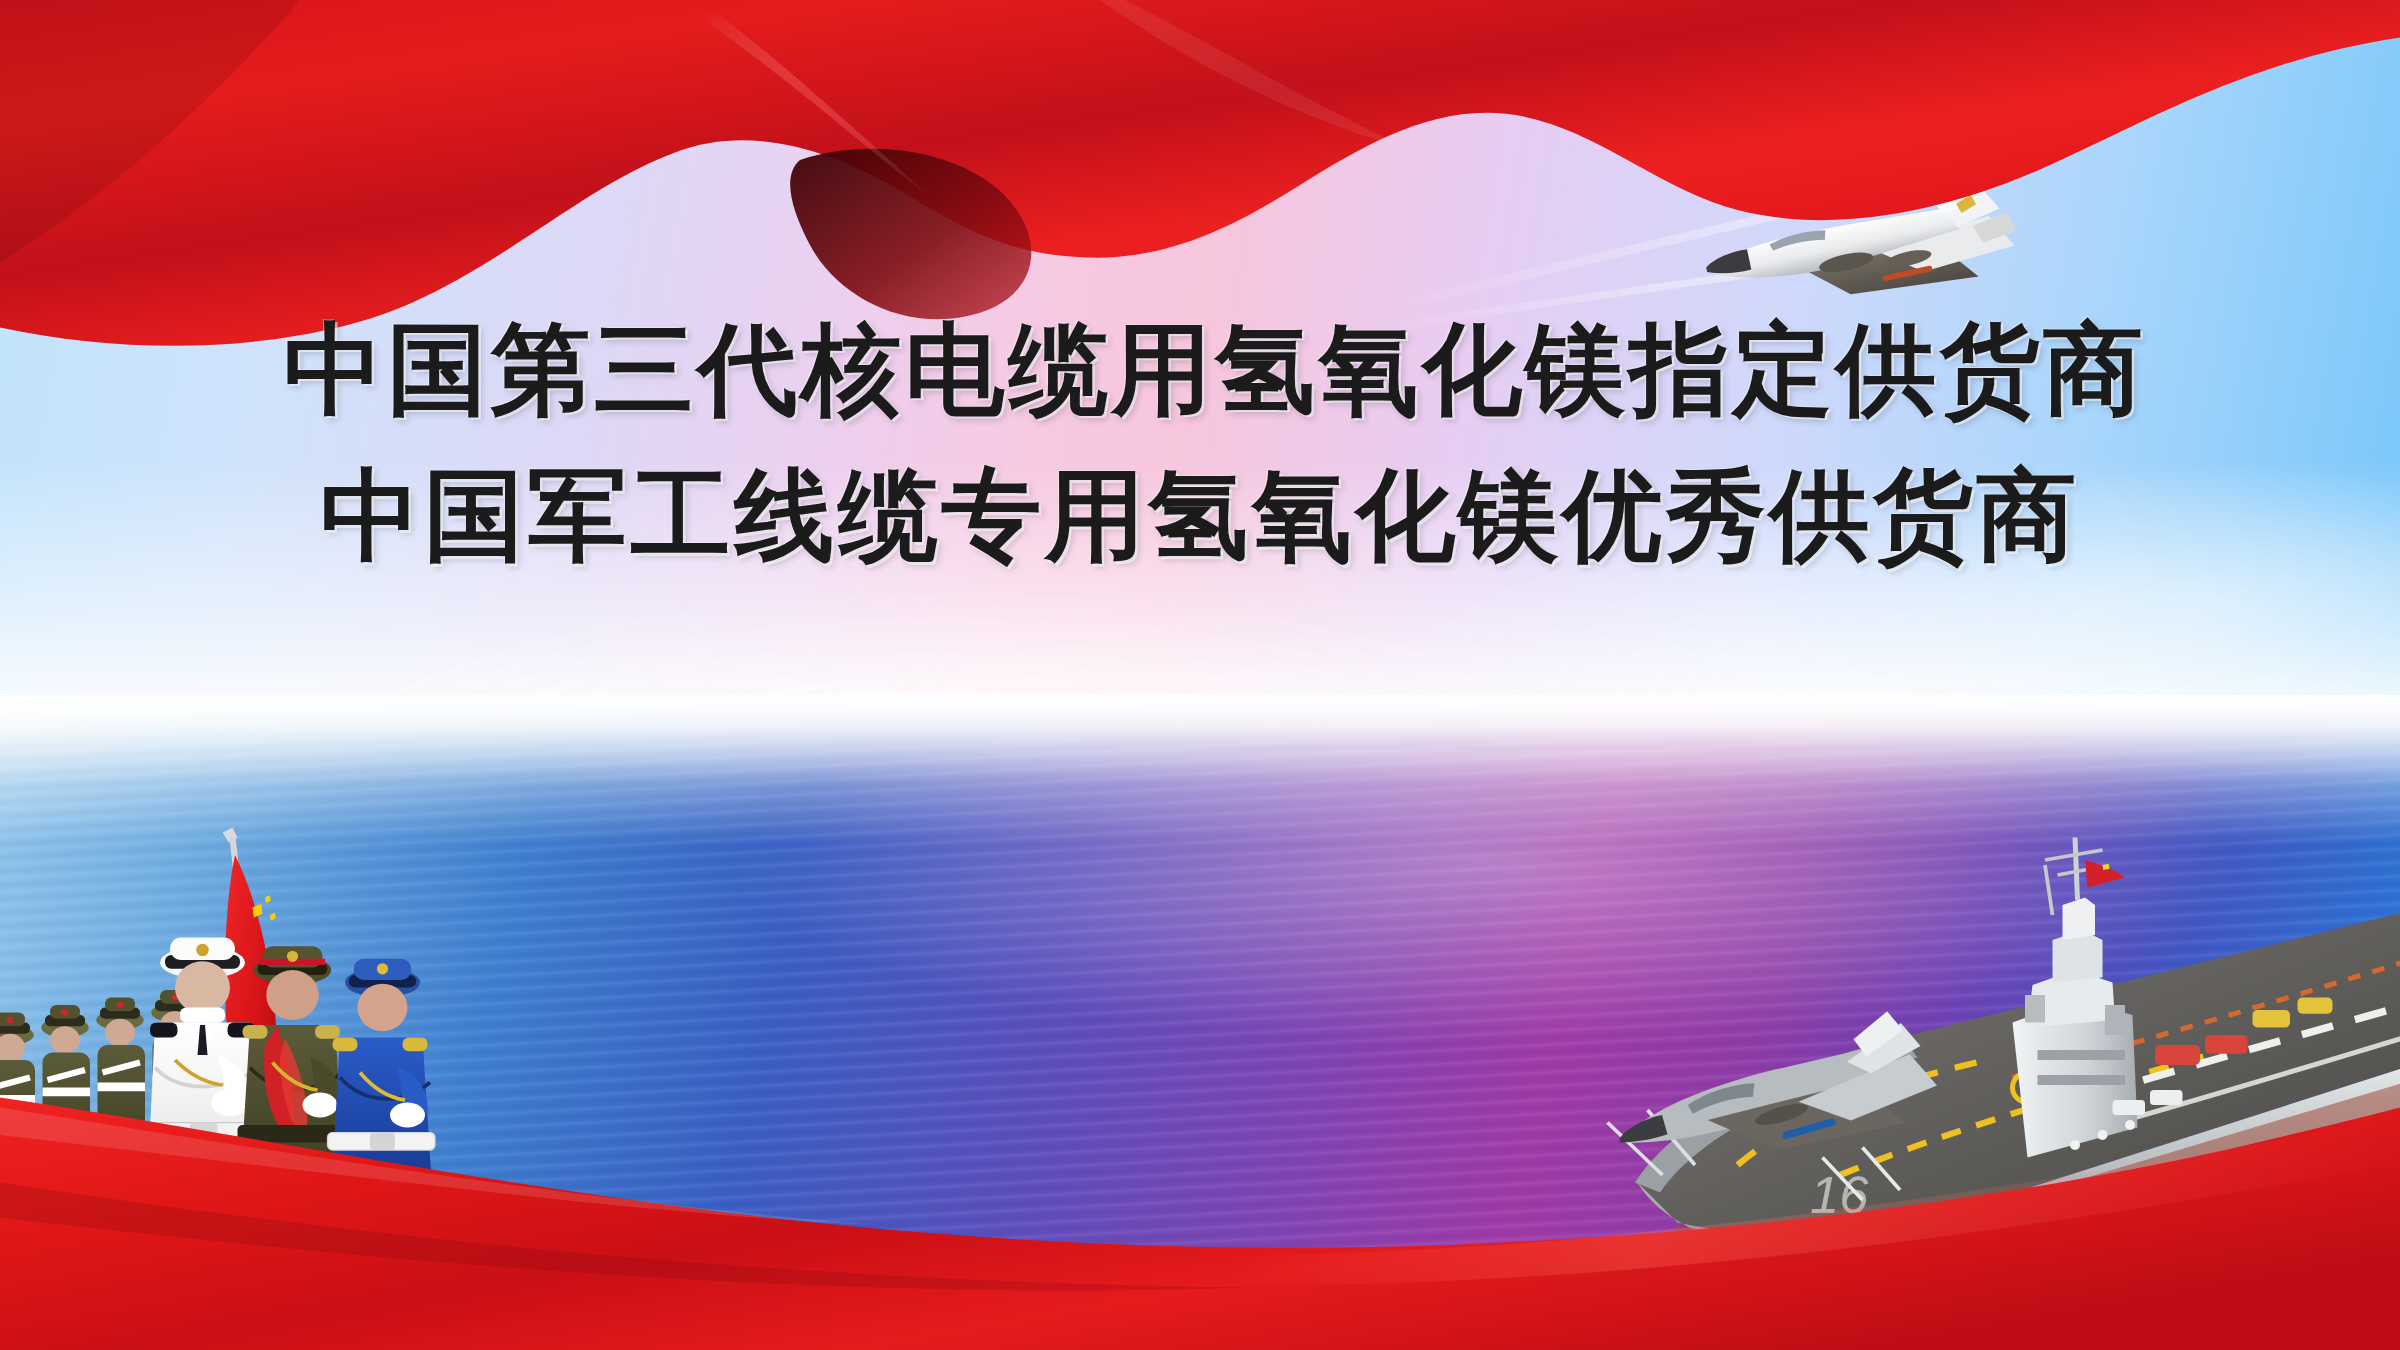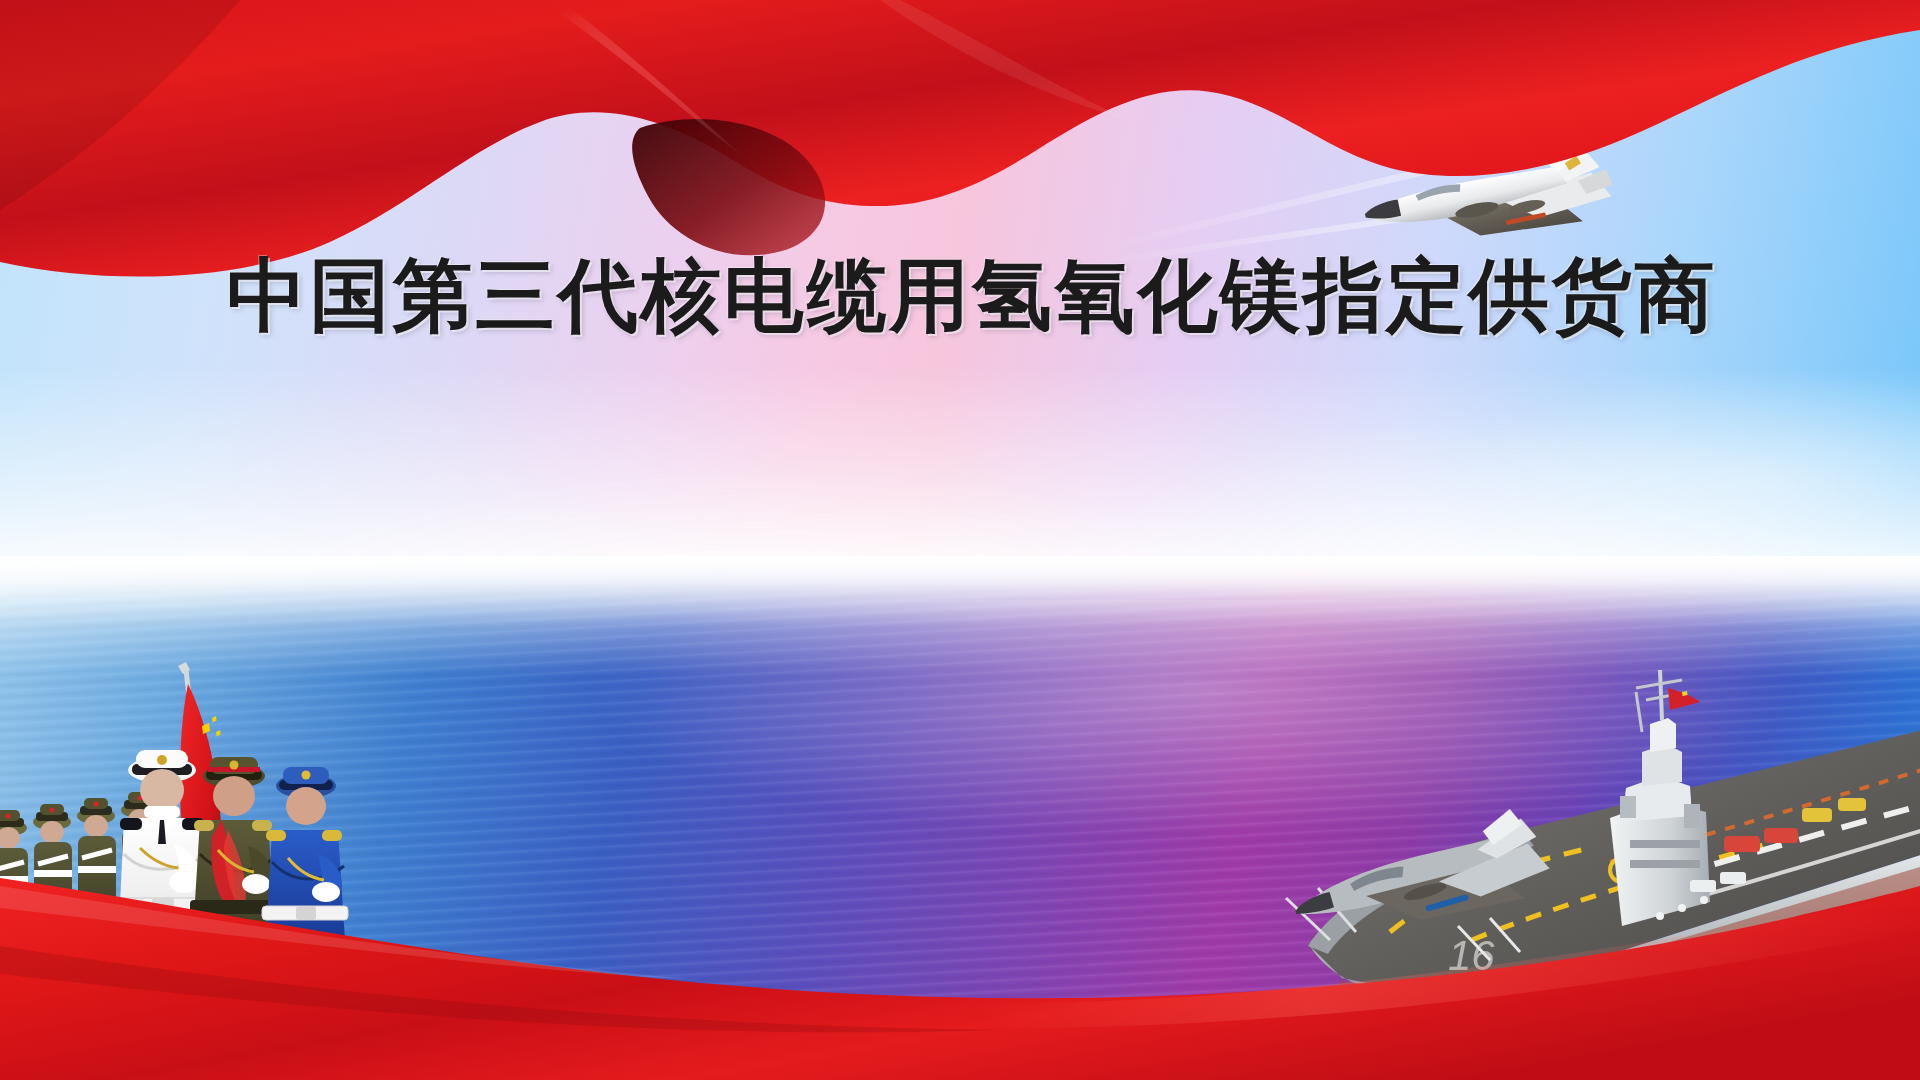--- a/index.html
+++ b/index.html
@@ -530,15 +530,16 @@
                C1840,116 1890,104 1920,96
                L1920,290 L0,290 Z" fill="url(#fgBot)"></path>
       <path d="M0,96 C180,124 420,166 700,190 C520,182 260,148 0,118 Z" fill="#ffffff" opacity=".12"></path>
       <path d="M980,214 C1240,214 1540,176 1920,104 L1920,140 C1560,208 1250,240 980,238 Z" fill="url(#fgBotHi)"></path>
       <path d="M0,156 C260,196 620,236 1000,240 C640,252 280,216 0,184 Z" fill="#8d0a11" opacity=".28"></path>
     </svg>
   </div>
 
   <div class="headline">
     <span class="hl-line hl-1">中国第三代核电缆用氢氧化镁指定供货商</span>
+    <span class="hl-line hl-2">中国军工线缆专用氢氧化镁优秀供货商</span>
   </div>
 
 </div>
 
 </body></html>

